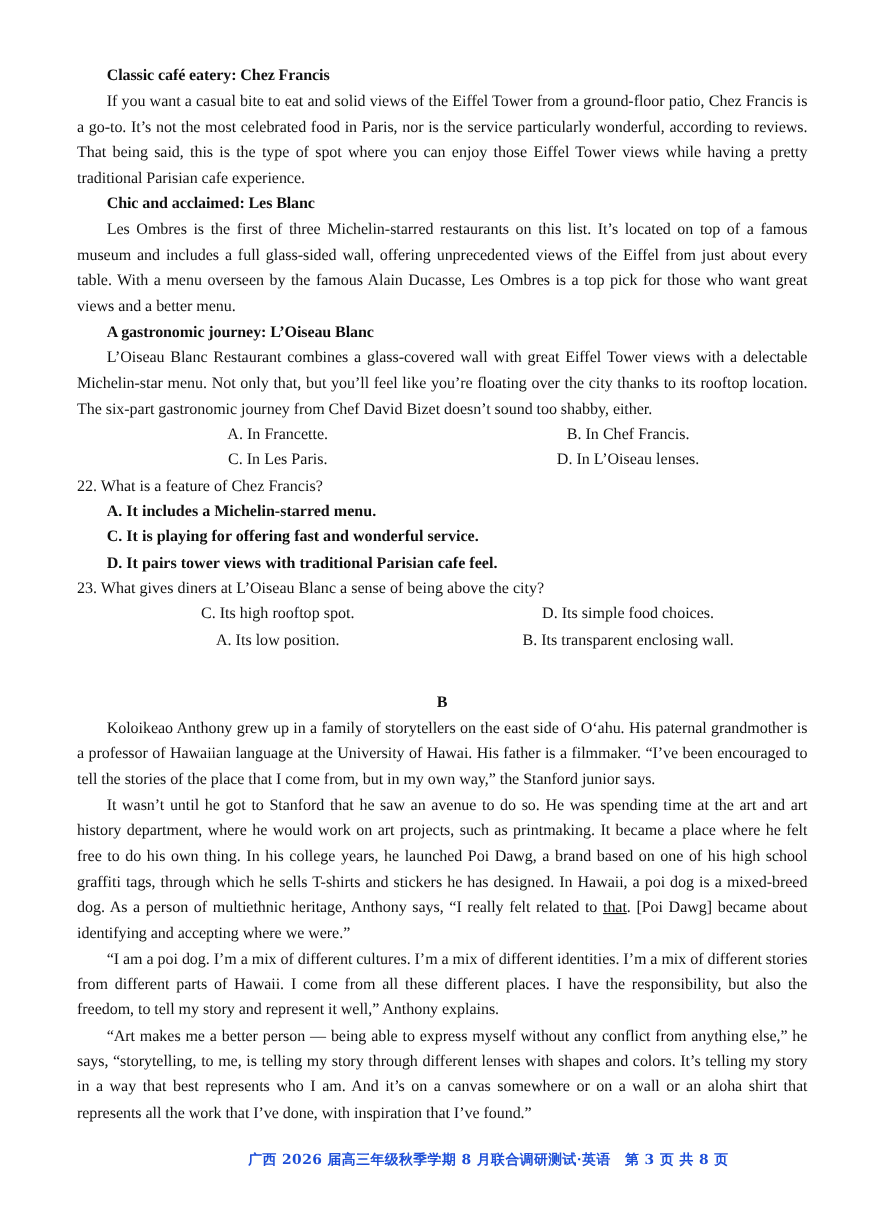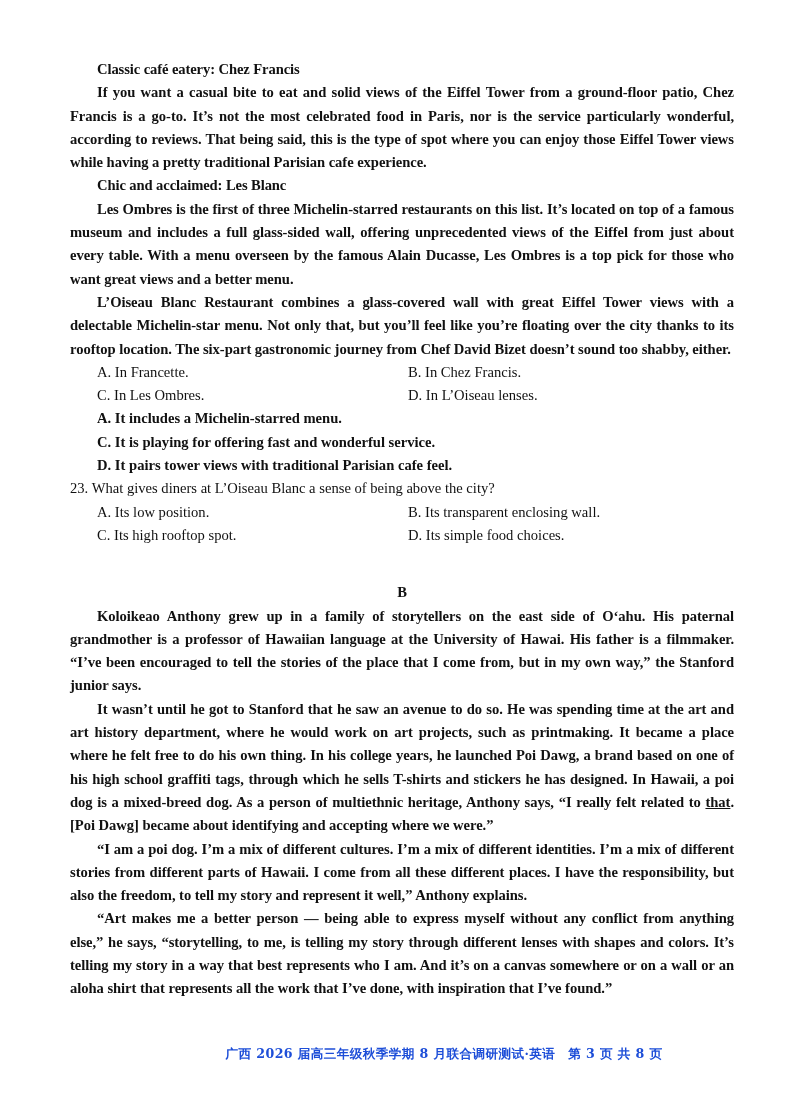--- a/index.html
+++ b/index.html
@@ -37,41 +37,41 @@
     letter-spacing: -0.1px;
   }
   p.para {
     margin: 0;
     font-size: 14.6px;
     line-height: 23.3px;
     text-align: justify;
     text-indent: 27px;
     text-justify: inter-word;
     letter-spacing: -0.05px;
-    font-weight: bold;
   }
   .q-line {
     margin: 0;
     font-size: 14.6px;
     line-height: 23.3px;
     text-indent: 0;
     white-space: nowrap;
   }
   .opts {
     margin: 0;
     padding: 0;
     list-style: none;
   }
   .opt-row {
     display: flex;
     font-size: 14.6px;
     line-height: 23.3px;
   }
   .opt {
     white-space: nowrap;
+    text-align: center;
   }
   .opt.col-left {
     width: 338px;
     padding-left: 27px;
     box-sizing: border-box;
     flex: 0 0 338px;
   }
   .opt.col-right {
     flex: 1 1 auto;
   }
@@ -108,54 +108,56 @@
 
 <div class="page">
   <div class="content">
 
     <div class="sec-head">Classic café eatery: Chez Francis</div>
     <p class="para">If you want a casual bite to eat and solid views of the Eiffel Tower from a ground-floor patio, Chez Francis is a go-to. It’s not the most celebrated food in Paris, nor is the service particularly wonderful, according to reviews. That being said, this is the type of spot where you can enjoy those Eiffel Tower views while having a pretty traditional Parisian cafe experience.</p>
 
     <div class="sec-head">Chic and acclaimed: Les Blanc</div>
     <p class="para">Les Ombres is the first of three Michelin-starred restaurants on this list. It’s located on top of a famous museum and includes a full glass-sided wall, offering unprecedented views of the Eiffel from just about every table. With a menu overseen by the famous Alain Ducasse, Les Ombres is a top pick for those who want great views and a better menu.</p>
 
+    <div class="sec-head">A gastronomic journey: L’Oiseau Blanc</div>
     <p class="para">L’Oiseau Blanc Restaurant combines a glass-covered wall with great Eiffel Tower views with a delectable Michelin-star menu. Not only that, but you’ll feel like you’re floating over the city thanks to its rooftop location. The six-part gastronomic journey from Chef David Bizet doesn’t sound too shabby, either.</p>
 
     <div class="opts">
       <div class="opt-row">
         <span class="opt col-left">A. In Francette.</span>
-        <span class="opt col-right">B. In Chez Francis.</span>
+        <span class="opt col-right">B. In Chef Francis.</span>
       </div>
       <div class="opt-row">
-        <span class="opt col-left">C. In Les Ombres.</span>
+        <span class="opt col-left">C. In Les Paris.</span>
         <span class="opt col-right">D. In L’Oiseau lenses.</span>
       </div>
     </div>
 
+    <div class="q-line">22. What is a feature of Chez Francis?</div>
     <div class="opts">
       <div class="opt-row">
         <span class="opt full">A. It includes a Michelin-starred menu.</span>
       </div>
       <div class="opt-row">
         <span class="opt full">C. It is playing for offering fast and wonderful service.</span>
       </div>
       <div class="opt-row">
         <span class="opt full">D. It pairs tower views with traditional Parisian cafe feel.</span>
       </div>
     </div>
 
     <div class="q-line">23. What gives diners at L’Oiseau Blanc a sense of being above the city?</div>
     <div class="opts">
       <div class="opt-row">
+        <span class="opt col-left">C. Its high rooftop spot.</span>
+        <span class="opt col-right">D. Its simple food choices.</span>
+      </div>
+      <div class="opt-row">
         <span class="opt col-left">A. Its low position.</span>
         <span class="opt col-right">B. Its transparent enclosing wall.</span>
-      </div>
-      <div class="opt-row">
-        <span class="opt col-left">C. Its high rooftop spot.</span>
-        <span class="opt col-right">D. Its simple food choices.</span>
       </div>
     </div>
 
     <div class="spacer-sm"></div>
     <div class="spacer-xs"></div>
 
     <div class="section-letter">B</div>
 
     <p class="para"><span>Koloikeao Anthony grew up in a family of storytellers on the east side of O‘ahu. His paternal grandmother is a professor of Hawaiian language at the University of Hawai. His father is a filmmaker. “I’ve been encouraged to tell the stories of the place that I come from, but in my own way,” the Stanford junior says.</span></p>
     <p class="para"><span>It wasn’t until he got to Stanford that he saw an avenue to do so. He was spending time at the art and art history department, where he would work on art projects, such as printmaking. It became a place where he felt free to do his own thing. In his college years, he launched Poi Dawg, a brand based on one of his high school graffiti tags, through which he sells T-shirts and stickers he has designed. In Hawaii, a poi dog is a mixed-breed dog. As a person of multiethnic heritage, Anthony says, “I really felt related to </span><u class="plain">that</u><span>. [Poi Dawg] became about identifying and accepting where we were.”</span></p>

